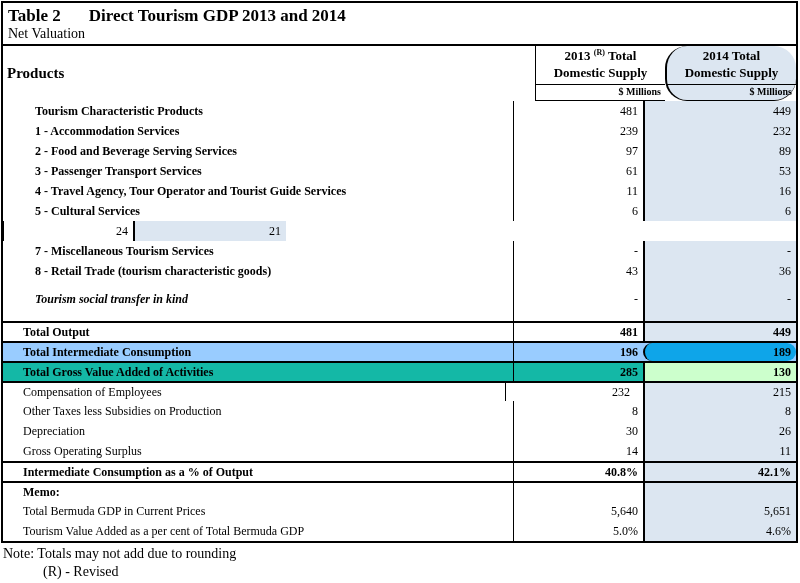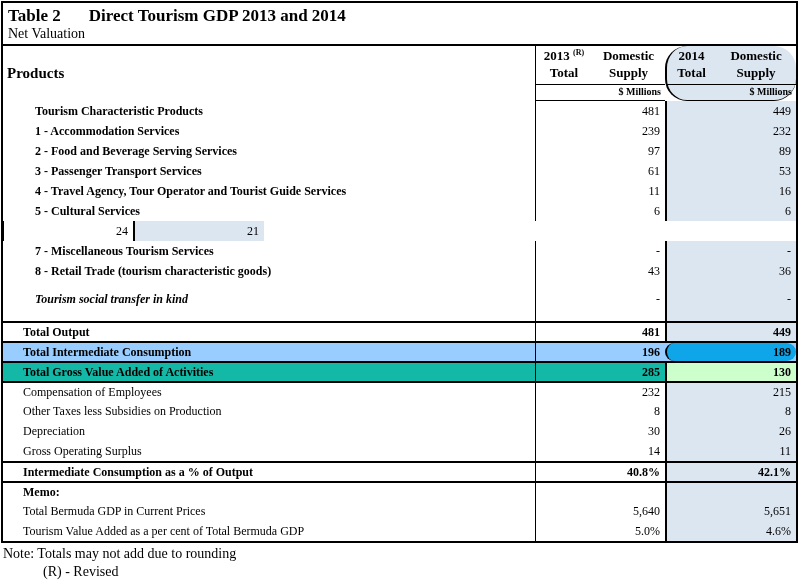--- a/index.html
+++ b/index.html
@@ -17,52 +17,52 @@
   .title-label { margin-right:28px; }
   .subtitle { font-size:14px; margin-top:0px; }
 
   
   .hdr { display:flex; height:55px; }
   .hdr-products { flex:1; display:flex; align-items:center; padding-left:4px;
                   font-weight:bold; font-size:15px; }
   .hdr-col { width:130px; border-left:1px solid #000; border-bottom:1px solid #000;
              display:flex; flex-direction:column; }
   .hdr-col.c2014 { width:131px; border-left:2px solid #000; background:#dce6f1;border-radius:22px; }
-  .hdr-title { flex:1; display:flex; flex-direction:row; align-items:center;
+  .hdr-title { flex:1; display:flex; flex-direction:column; align-items:center;
                justify-content:center; text-align:center; font-weight:bold;
                font-size:13px; line-height:1.3; border-bottom:1px solid #000; }
   .hdr-title sup { font-size:8px; vertical-align:super; }
   .hdr-units { height:15px; text-align:right; font-weight:bold; font-size:10px;
                padding-right:4px; line-height:14px; }
 
   
   .row { display:flex; height:20px; font-size:12px; align-items:stretch; }
   .row .lbl { flex:1; padding-left:20px; white-space:nowrap; overflow:hidden;
               display:flex; align-items:center; }
   .row .v { width:130px; border-left:1px solid #000; display:flex; align-items:center;
             justify-content:flex-end; padding-right:5px; }
-  .row .v14 { width:131px; border-left:2px solid #000; background:#dce6f1; }
+  .row .v14 { width:153px; border-left:2px solid #000; background:#dce6f1; }
 
   .row.product .lbl { padding-left:32px; font-weight:bold; }
   .row.product-italic .lbl { padding-left:32px; font-weight:bold; font-style:italic; }
   .row.spacer-sm { height:8px; }
   .row.spacer-md { height:12px; }
 
   .row.total { border-top:2px solid #000; }
   .row.total .lbl, .row.total .v { font-weight:bold; }
 
   .row.total-blue { border-top:2px solid #000; background:#99ccff; }
   .row.total-blue .lbl, .row.total-blue .v { font-weight:bold; }
   .row.total-blue .v14 { background:#0ea5e9;border-radius:9px; }
 
   .row.total-green { border-top:2px solid #000; background:#14b8a6; }
   .row.total-green .lbl, .row.total-green .v { font-weight:bold; }
   .row.total-green .v14 { background:#ccffcc; }
 
-  .row.plain-bt { border-top:2px solid #000; }
+  .row.plain-bt { border-top:2px solid #000;gap:8px; }
 
   .row.percent { border-top:2px solid #000; }
   .row.percent .lbl, .row.percent .v { font-weight:bold; }
 
   .row.memo { border-top:2px solid #000; }
   .row.memo .lbl { font-weight:bold; }
 
   
   .notes { font-size:14px; padding:2px 0 0 2px; line-height:18px; }
   .note2 { padding-left:40px; }

